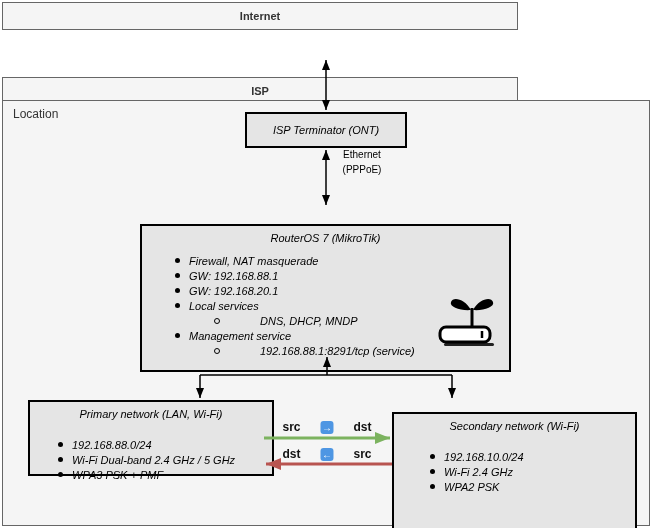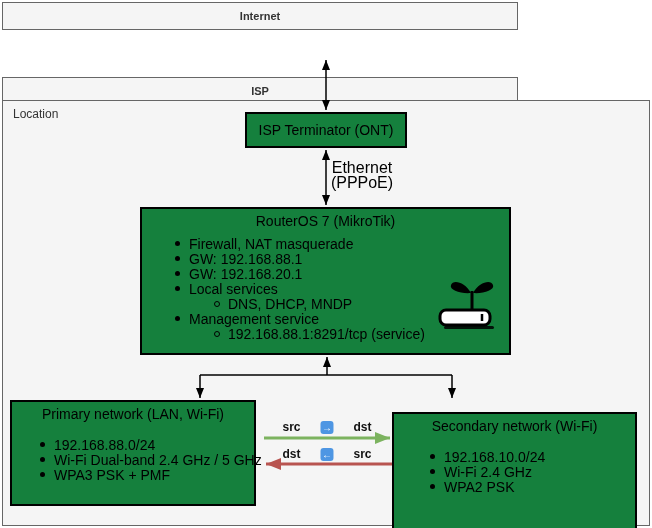--- a/index.html
+++ b/index.html
@@ -17,45 +17,45 @@
   #bar-internet{top:2px;}
   #bar-isp{top:37px;margin-top:40px;}
   
   #location{
     position:absolute;left:2px;top:100px;width:648px;height:426px;box-sizing:border-box;
     background:#f5f5f5;border:1px solid #666;
   }
   #location-label{position:absolute;left:10px;top:6px;font-size:12px;color:#333;}
   
   .node{
-    position:absolute;background:#15803d;border:2px solid #000;box-sizing:border-box;
-    font-size:14px;line-height:14px;
+    position:absolute;background:#e5e5e5;border:2px solid #000;box-sizing:border-box;
+    font-size:11px;line-height:14px;font-style:italic;
   }
   #node-ont{left:245px;top:112px;width:162px;height:36px;display:flex;align-items:center;justify-content:center;}
-  #node-router{left:140px;top:207px;width:371px;height:148px;}
-  #node-primary{left:10px;top:400px;width:246px;height:106px;}
+  #node-router{left:140px;top:224px;width:371px;height:148px;}
+  #node-primary{left:28px;top:400px;width:246px;height:76px;}
   #node-secondary{left:392px;top:412px;width:245px;height:123px;}
   .node-title{text-align:center;margin-top:5px;}
   
   .blist{margin-top:8px;}
   .net .blist{margin-top:16px;}
   .li{display:flex;align-items:center;height:15px;}
   .li .txt{white-space:nowrap;}
   .dot{width:5px;height:5px;border-radius:50%;background:#000;margin-right:9px;flex:none;}
   .ring{width:4px;height:4px;border-radius:50%;border:1px solid #000;background:transparent;margin-right:8px;flex:none;}
   #node-router .lv1{padding-left:33px;}
-  #node-router .lv2{padding-left:72px;}
+  #node-router .lv2{padding-left:72px;gap:32px;}
   #node-primary .li{padding-left:28px;}
   #node-secondary .li{padding-left:36px;}
   
   #router-icon{position:absolute;right:12px;top:70px;}
   
   #ethernet-label{
-    position:absolute;left:330px;top:160px;width:64px;text-align:center;
-    font-size:16px;line-height:15px;
+    position:absolute;left:330px;top:147px;width:64px;text-align:center;
+    font-size:10px;line-height:15px;
   }
   .flow-label{
     position:absolute;left:327px;transform:translateX(-50%);
     display:flex;align-items:center;gap:20px;font-size:12px;font-weight:bold;color:#111;
   }
   #flow-forward{top:420px;}
   #flow-reverse{top:447px;}
   .emoji-arrow{
     width:13px;height:13px;border-radius:3px;background:#4e96e3;color:#fff;
     display:flex;align-items:center;justify-content:center;

